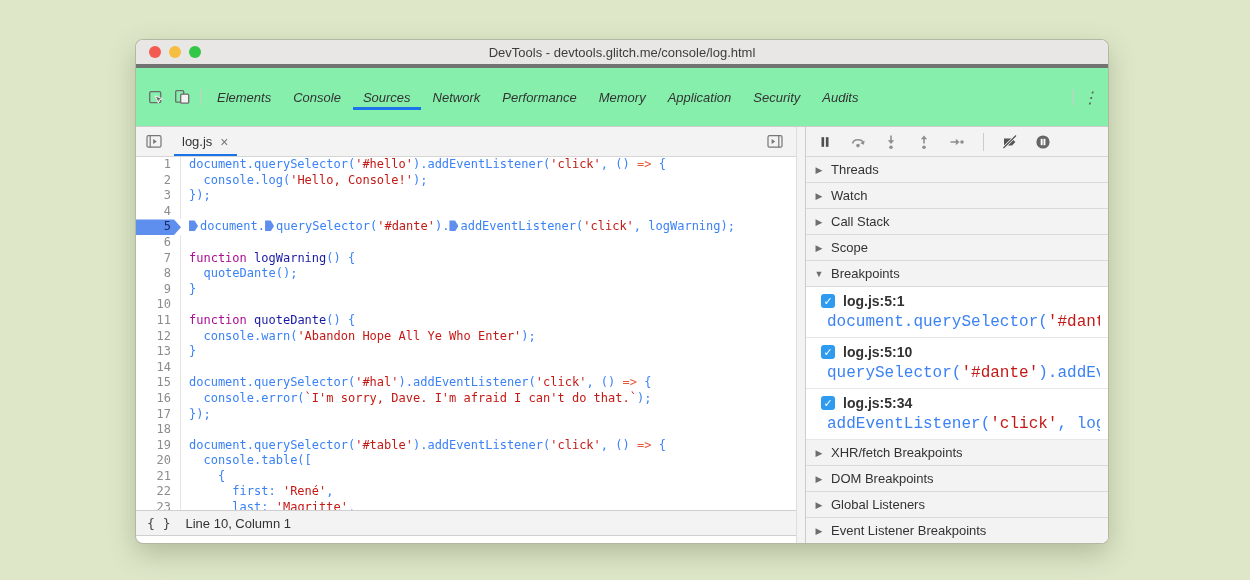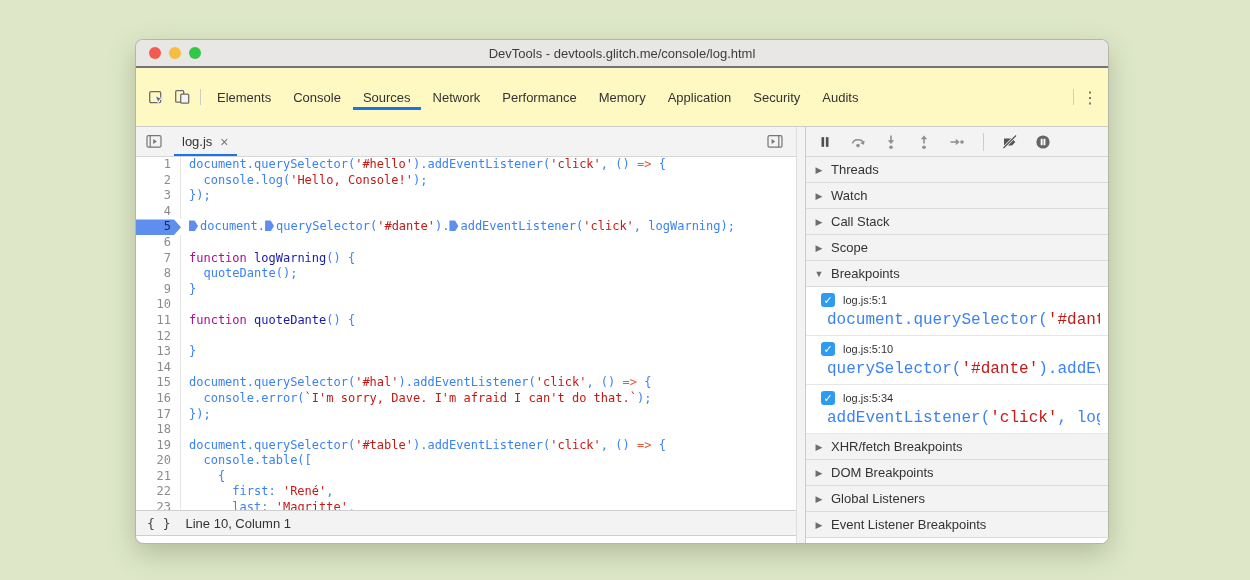--- a/index.html
+++ b/index.html
@@ -8,29 +8,29 @@
   }
   *{margin:0;padding:0;box-sizing:border-box;}
   html,body{width:1250px;height:580px;}
   body{background:#dee8c9;font-family:"Liberation Sans",sans-serif;position:relative;overflow:hidden;}
 
   .window{position:absolute;left:136px;top:40px;width:972px;height:503px;background:#fff;
     border-radius:7px;box-shadow:0 0 0 1px #b3b8a4,0 10px 28px rgba(70,80,45,.30);
     display:flex;flex-direction:column;overflow:hidden;}
 
   
-  .titlebar{flex:0 0 28px;background:#e9e7e5;border-bottom:2px solid #737373;position:relative;
+  .titlebar{flex:0 0 28px;background:#e9e7e5;border-bottom:4px solid #737373;position:relative;
     display:flex;align-items:center;justify-content:center;}
   .lights{position:absolute;left:13px;top:0;bottom:0;display:flex;align-items:center;gap:8px;}
   .light{width:12px;height:12px;border-radius:50%;display:inline-block;}
   .light.red{background:#f35b51}.light.yellow{background:#f6be40}.light.green{background:#33c748}
   .title{font-size:13px;color:#3d3d3d;}
 
   
-  .main-toolbar{flex:0 0 32px;background:#fef9c3;border-bottom:1px solid #ccc;display:flex;align-items:center;padding:16px 7px;}
+  .main-toolbar{flex:0 0 32px;background:#86efac;border-bottom:1px solid #ccc;display:flex;align-items:center;padding:16px 7px;font-style:italic;}
   .tbicon{width:26px;height:26px;display:flex;align-items:center;justify-content:center;color:#5f5f5f;cursor:default;}
   .vsep{width:1px;height:16px;background:#ccc;margin:0 5px;flex:0 0 1px;}
   .tabs{display:flex;height:100%;}
   .tab{padding:0 11px;display:flex;align-items:center;font-size:13px;color:#333;position:relative;white-space:nowrap;}
   .tab.selected::after{content:"";position:absolute;left:1px;right:1px;bottom:0;height:3px;background:var(--accent);}
   .kebab{font-size:16px;color:#5f5f5f;width:22px;}
 
   
   .content{flex:1;display:flex;min-height:0;}
   .editor-pane{flex:0 0 660px;width:660px;display:flex;flex-direction:column;min-width:0;}
@@ -67,21 +67,21 @@
   .dbicon{width:16px;height:16px;display:flex;align-items:center;justify-content:center;}
   .debug-toolbar .vsep{height:18px;margin:0 1px;}
   .sections{flex:1;overflow:hidden;}
   .sec-header{height:26px;display:flex;align-items:center;gap:7px;padding-left:8px;background:#f3f3f3;
     border-bottom:1px solid #dadada;font-size:13px;color:#333;}
   .sec-arrow{font-size:9px;color:#6e6e6e;width:10px;text-align:center;}
   .bp-item{background:#fff;border-bottom:1px solid #e7e7e7;padding:6px 8px 6px 15px;}
   .bp-row{display:flex;align-items:center;gap:8px;}
   .cb{width:14px;height:14px;border-radius:3px;background:var(--checkbox-blue);color:#fff;font-size:11px;
     line-height:14px;text-align:center;flex:0 0 14px;}
-  .bp-loc{font-size:11px;color:#333;}
+  .bp-loc{font-size:14px;color:#333;font-weight:bold;}
   .bp-snippet{margin:4px 0 0 6px;font-family:Liberation Mono, monospace;font-size:16px;white-space:pre;overflow:hidden;color:#222;}
 </style>
 </head>
 <body>
 
 <div class="window">
 
   <div class="titlebar">
     <div class="lights">
       <span class="light red"></span>
@@ -183,20 +183,21 @@
           <div class="line">
             <span class="gut">10</span>
             <span class="src"></span>
           </div>
           <div class="line">
             <span class="gut">11</span>
             <span class="src"><span class="tok-kw">function</span><span class="tok-pl"> </span><span class="tok-fn">quoteDante</span><span class="tok-pl">() {</span></span>
           </div>
           <div class="line">
             <span class="gut">12</span>
+            <span class="src"><span class="tok-pl">  console.warn(</span><span class="tok-st">'Abandon Hope All Ye Who Enter'</span><span class="tok-pl">);</span></span>
           </div>
           <div class="line">
             <span class="gut">13</span>
             <span class="src"><span class="tok-pl">}</span></span>
           </div>
           <div class="line">
             <span class="gut">14</span>
             <span class="src"></span>
           </div>
           <div class="line">

